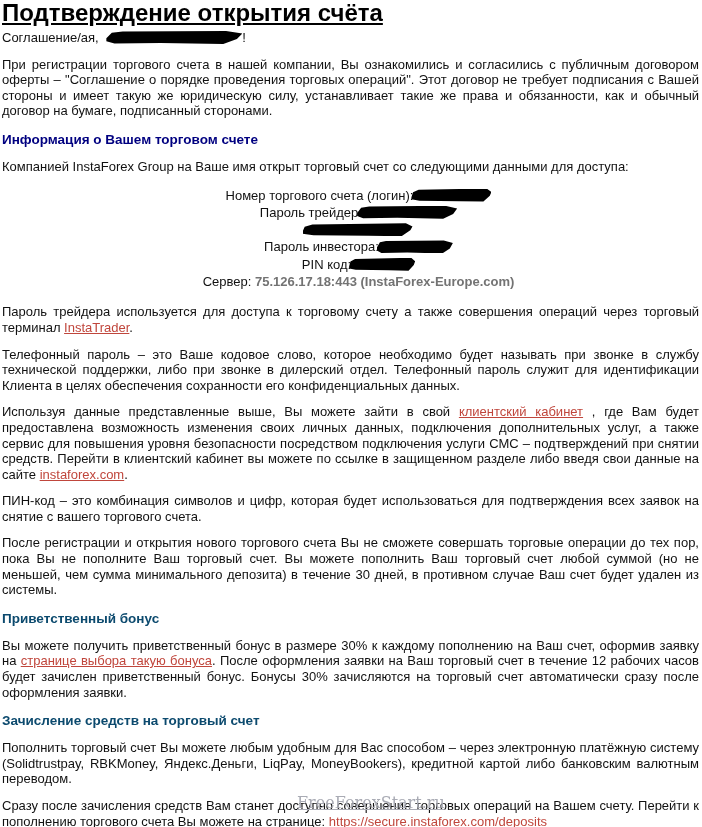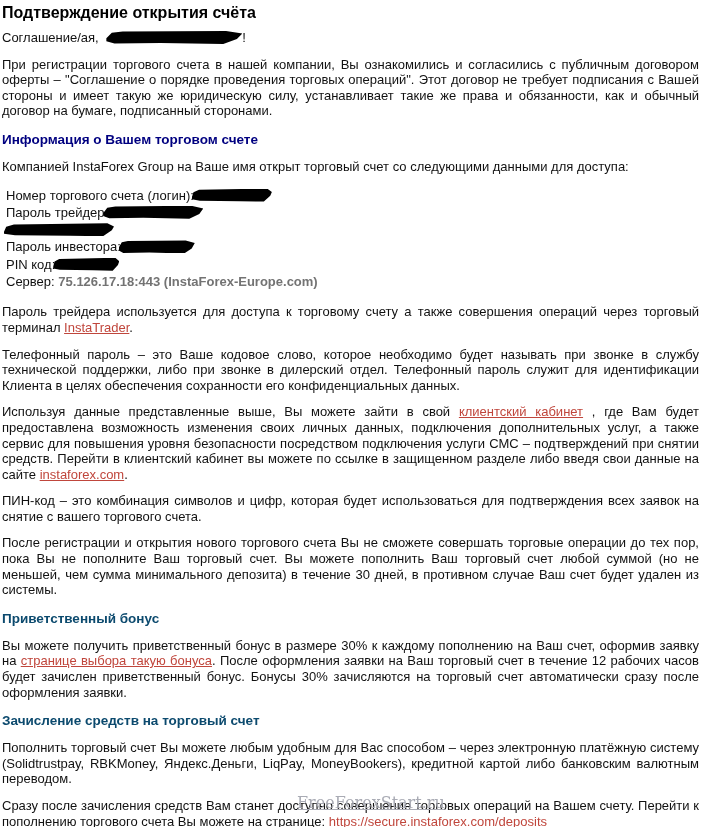--- a/index.html
+++ b/index.html
@@ -3,31 +3,31 @@
 <meta charset="utf-8">
 <style>
   html,body{margin:0;padding:0;background:#fff;}
   body{
     width:702px;height:827px;overflow:hidden;position:relative;
     font-family:"Liberation Sans","DejaVu Sans",sans-serif;
     font-size:13px;line-height:15.6px;color:#111;
     padding:2px 3px 0 2px;box-sizing:border-box;
   }
   h1{
-    font-size:16px;line-height:22px;font-weight:bold;color:#000;
-    margin:0 0 6px 0;letter-spacing:0;
+    font-size:24px;line-height:22px;font-weight:bold;color:#000;
+    margin:0 0 6px 0;letter-spacing:0;text-decoration:underline;
   }
   h2{
     font-size:13.5px;line-height:16px;font-weight:bold;color:#0c4a6e;
     margin:13px 0 7px 0;
   }
   h2.heading-accent{color:var(--heading-accent,#000080);}
   p{margin:11px 0;text-align:justify;}
   .greeting{margin:0 0 9px 0;}
-  .account{line-height:17.3px;margin:12px 0 14px 4px;}
+  .account{line-height:17.3px;margin:12px 0 14px 16px;text-align:center;}
   .account-row{white-space:nowrap;}
   a{color:var(--link,#c0463c);text-decoration:underline;cursor:pointer;}
   b{font-weight:bold;color:#737373;}
   .redact{
     display:inline-block;height:13px;background:#000;
     vertical-align:-2px;position:relative;z-index:2;
     clip-path:polygon(0 66%,2% 28%,9% 10%,94% 0,100% 26%,98% 55%,90% 100%,60% 97%,10% 93%,0 82%);
   }
   .redact.alt{
     clip-path:polygon(0 55%,4% 14%,12% 4%,88% 0,100% 20%,96% 62%,86% 100%,40% 92%,6% 96%,0 78%);

